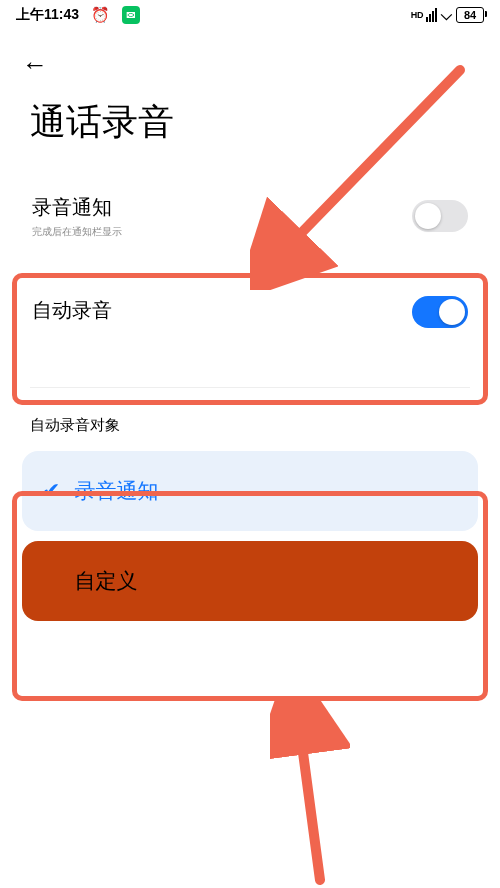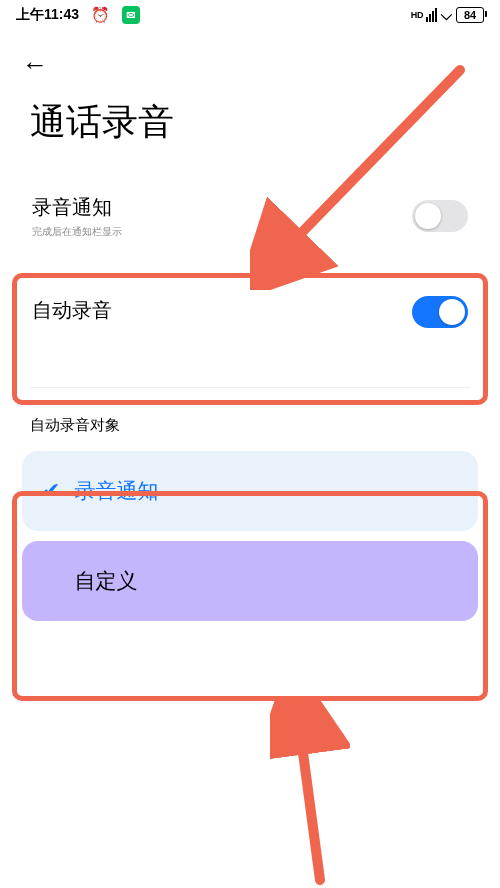--- a/index.html
+++ b/index.html
@@ -109,21 +109,21 @@
     display:flex;align-items:center;
     height:80px;
     border-radius:16px;
     padding:0 20px;
     font-size:21px;
     margin-bottom:10px;
   }
   .option-row.selected{background:#e9f1fb;color:#1476ff;font-weight:500;}
   .check{color:#1476ff;font-size:22px;margin-right:14px;visibility:hidden;}
   .option-row.selected .check{visibility:visible;}
-  .option-row.unselected{background:#c4b5fd;color:#000;align-items:center;}
+  .option-row.unselected{background:#c2410c;color:#000;align-items:center;}
   .option-row.unselected .check{visibility:hidden;}
 
   
   .arrow{position:absolute;pointer-events:none;}
   .arrow svg{display:block;}
 </style>
 </head>
 <body>
 
 <div class="status-bar">

